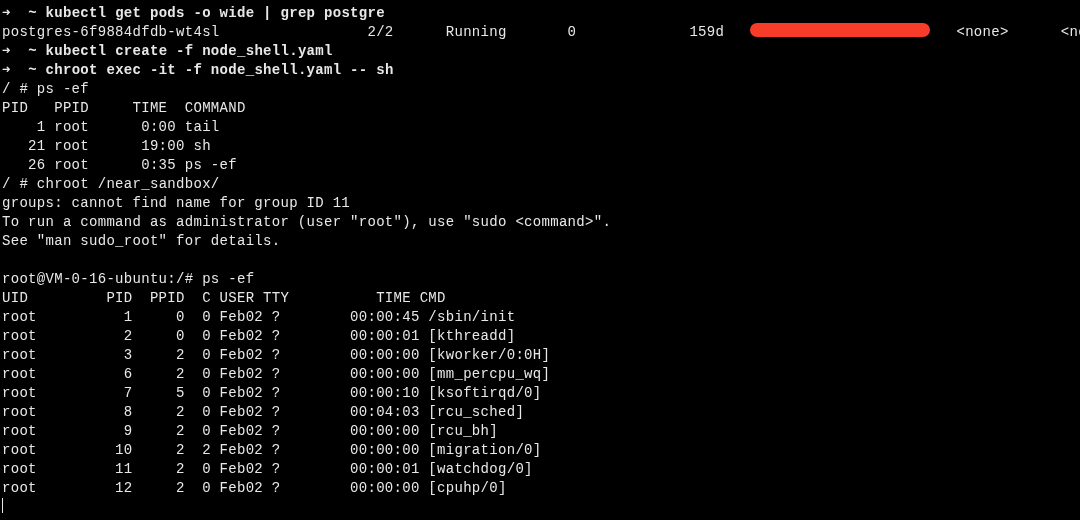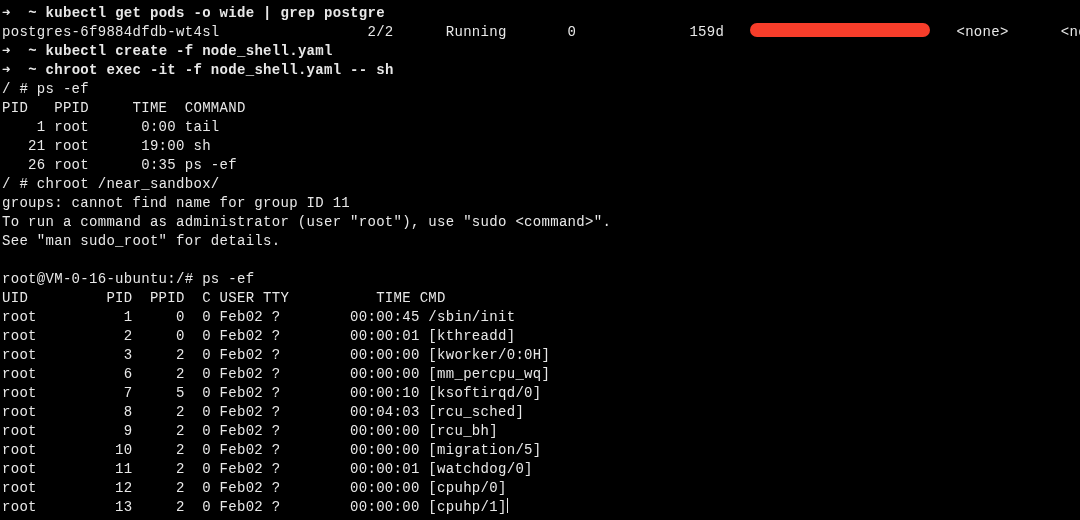--- a/index.html
+++ b/index.html
@@ -54,17 +54,17 @@
     <div class="line"><span> </span></div>
     <div class="line"><span>root@VM-0-16-ubuntu:/# </span><span>ps -ef</span></div>
     <div class="line"><span>UID         PID  PPID  C USER TTY          TIME CMD</span></div>
     <div class="line"><span>root          1     0  0 Feb02 ?        00:00:45 /sbin/init</span></div>
     <div class="line"><span>root          2     0  0 Feb02 ?        00:00:01 [kthreadd]</span></div>
     <div class="line"><span>root          3     2  0 Feb02 ?        00:00:00 [kworker/0:0H]</span></div>
     <div class="line"><span>root          6     2  0 Feb02 ?        00:00:00 [mm_percpu_wq]</span></div>
     <div class="line"><span>root          7     5  0 Feb02 ?        00:00:10 [ksoftirqd/0]</span></div>
     <div class="line"><span>root          8     2  0 Feb02 ?        00:04:03 [rcu_sched]</span></div>
     <div class="line"><span>root          9     2  0 Feb02 ?        00:00:00 [rcu_bh]</span></div>
-    <div class="line"><span>root         10     2  0 Feb02 ?        00:00:00 [migration/5]</span></div>
+    <div class="line"><span>root         10     2  2 Feb02 ?        00:00:00 [migration/0]</span></div>
     <div class="line"><span>root         11     2  0 Feb02 ?        00:00:01 [watchdog/0]</span></div>
     <div class="line"><span>root         12     2  0 Feb02 ?        00:00:00 [cpuhp/0]</span></div>
-    <div class="line"><span>root         13     2  0 Feb02 ?        00:00:00 [cpuhp/1]</span><span class="cursor"></span></div>
+    <div class="line"><span class="cursor"></span></div>
   </div>
 
 </body></html>

